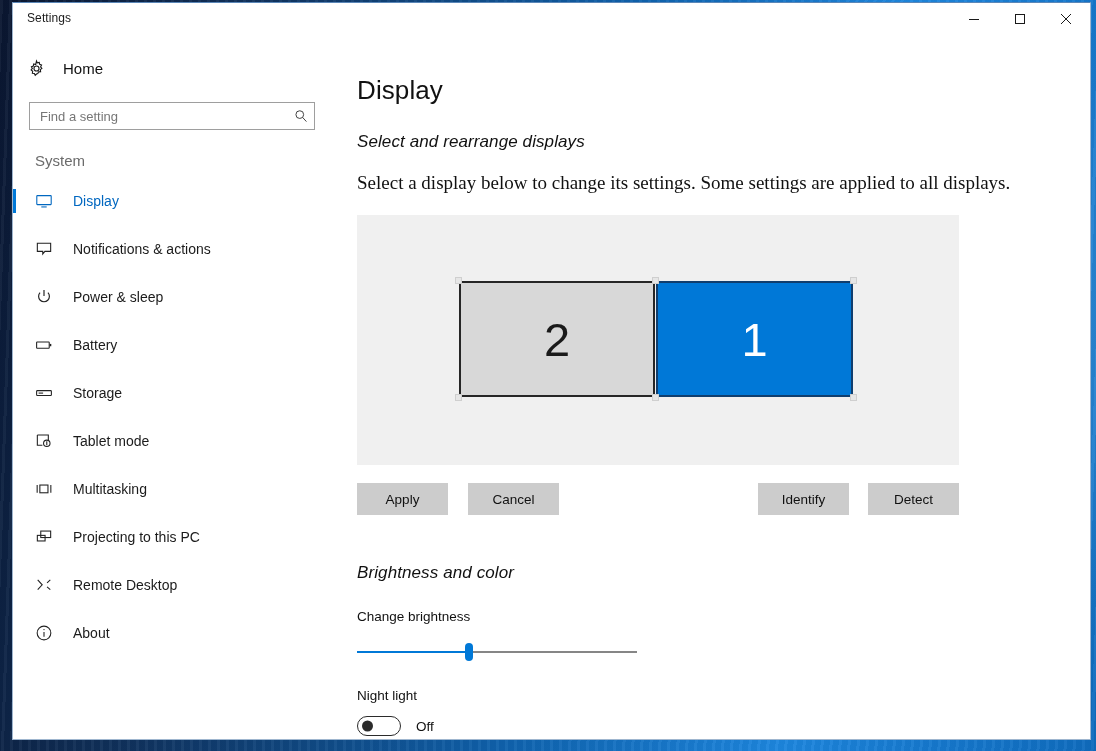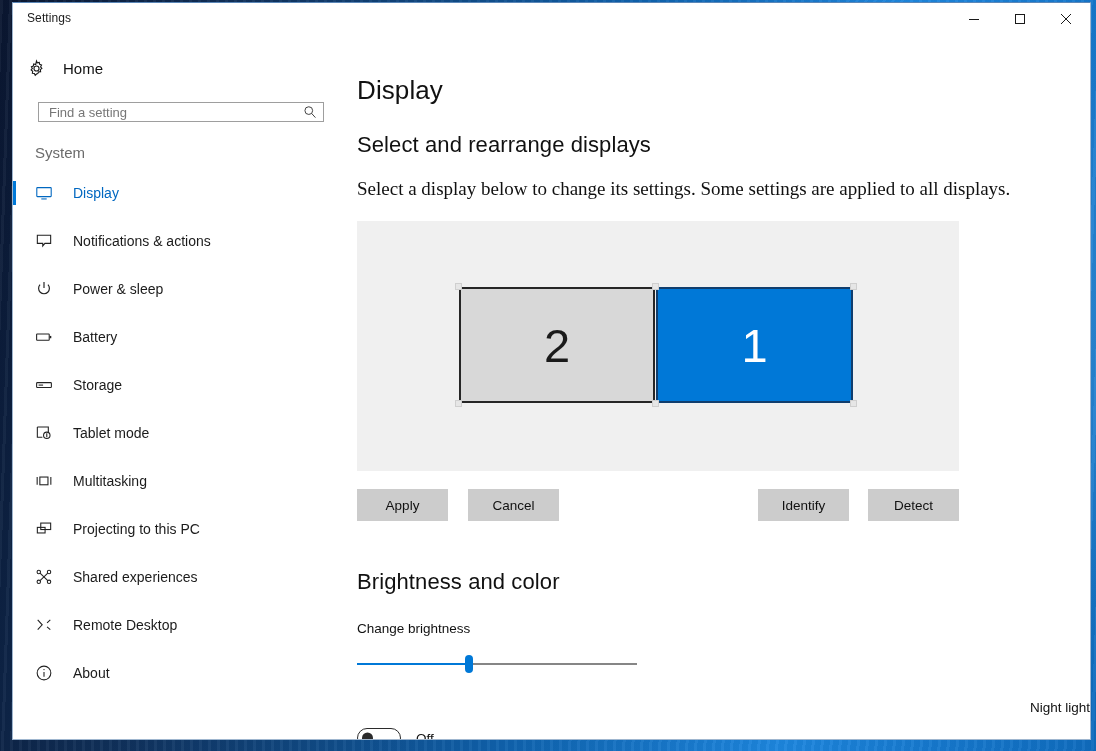--- a/index.html
+++ b/index.html
@@ -98,23 +98,23 @@
     cursor: default;
     text-align: right;
   }
   #home-row .ico { width: 30px; display: flex; align-items: center; }
   #home-label {
     font-size: 15px;
     color: #111;
     margin-left: 6px;
   }
   #search-wrap {
-    margin: 17px 0 0 25px;
+    margin: 17px 0 0 16px;
     width: 286px;
-    height: 20px;
+    height: 28px;
     border: 1px solid #9e9e9e;
     box-sizing: border-box;
     display: flex;
     align-items: center;
     background: #fff;
   }
   #search-input {
     border: 0;
     outline: 0;
     flex: 1;
@@ -180,25 +180,26 @@
     overflow: hidden;
   }
   #page-title {
     font-size: 26px;
     font-weight: normal;
     color: #111;
     margin: 0 0 0 1px;
     letter-spacing: 0.1px;
   }
   .section-head {
-    font-size: 22px;
+    font-size: 17px;
     font-weight: normal;
     color: #111;
     margin: 26px 0 0 1px;
     letter-spacing: 0.1px;
+    font-style: italic;
   }
   #intro-text {
     font-size: 19px;
     color: #111;
     margin: 20px 0 0 1px;
     font-family: Liberation Serif, serif;
   }
 
   
   #display-canvas {
@@ -306,21 +307,21 @@
     position: absolute;
     top: 0;
     width: 8px;
     height: 18px;
     border-radius: 4px;
     background: #0078d7;
     transform: translateX(-4px);
   }
 
   
-  #nl-label { margin-top: 27px; text-align: right; }
+  #nl-label { margin-top: 27px; }
   #toggle-row {
     display: flex;
     align-items: center;
     margin: 13px 0 0 1px;
   }
   #toggle {
     width: 44px;
     height: 20px;
     border: 1.6px solid #2b2b2b;
     border-radius: 10px;
@@ -475,33 +476,20 @@
         <div class="nav-item">
           <span class="nav-ico">
             <svg width="18" height="18" viewBox="0 0 20 20" fill="none" stroke="currentColor" stroke-width="1.2">
               <rect x="6.4" y="3.4" width="11" height="7.2"></rect>
               <rect x="2.6" y="8.2" width="8.6" height="6.2"></rect>
             </svg>
           </span>
           <span class="nav-label">Projecting to this PC</span>
         </div>
 
-        <div class="nav-item">
-          <span class="nav-ico">
-            <svg width="18" height="18" viewBox="0 0 20 20" fill="none" stroke="currentColor" stroke-width="1.2">
-              <circle cx="4.2" cy="4.4" r="1.9"></circle>
-              <circle cx="15.6" cy="4.4" r="1.9"></circle>
-              <circle cx="4.2" cy="15.4" r="1.9"></circle>
-              <circle cx="15.6" cy="15.4" r="1.9"></circle>
-              <line x1="5.6" y1="5.8" x2="14.2" y2="14"></line>
-              <line x1="14.2" y1="5.8" x2="5.6" y2="14"></line>
-            </svg>
-          </span>
-          <span class="nav-label">Shared experiences</span>
-        </div>
 
         <div class="nav-item">
           <span class="nav-ico">
             <svg width="18" height="18" viewBox="0 0 20 20" fill="none" stroke="currentColor" stroke-width="1.2">
               <path d="M3 4.4l5 5.4-5 5.4"></path>
               <path d="M17 4.4l-3.6 3.2M17 15.2l-3.6-3.2"></path>
             </svg>
           </span>
           <span class="nav-label">Remote Desktop</span>
         </div>

